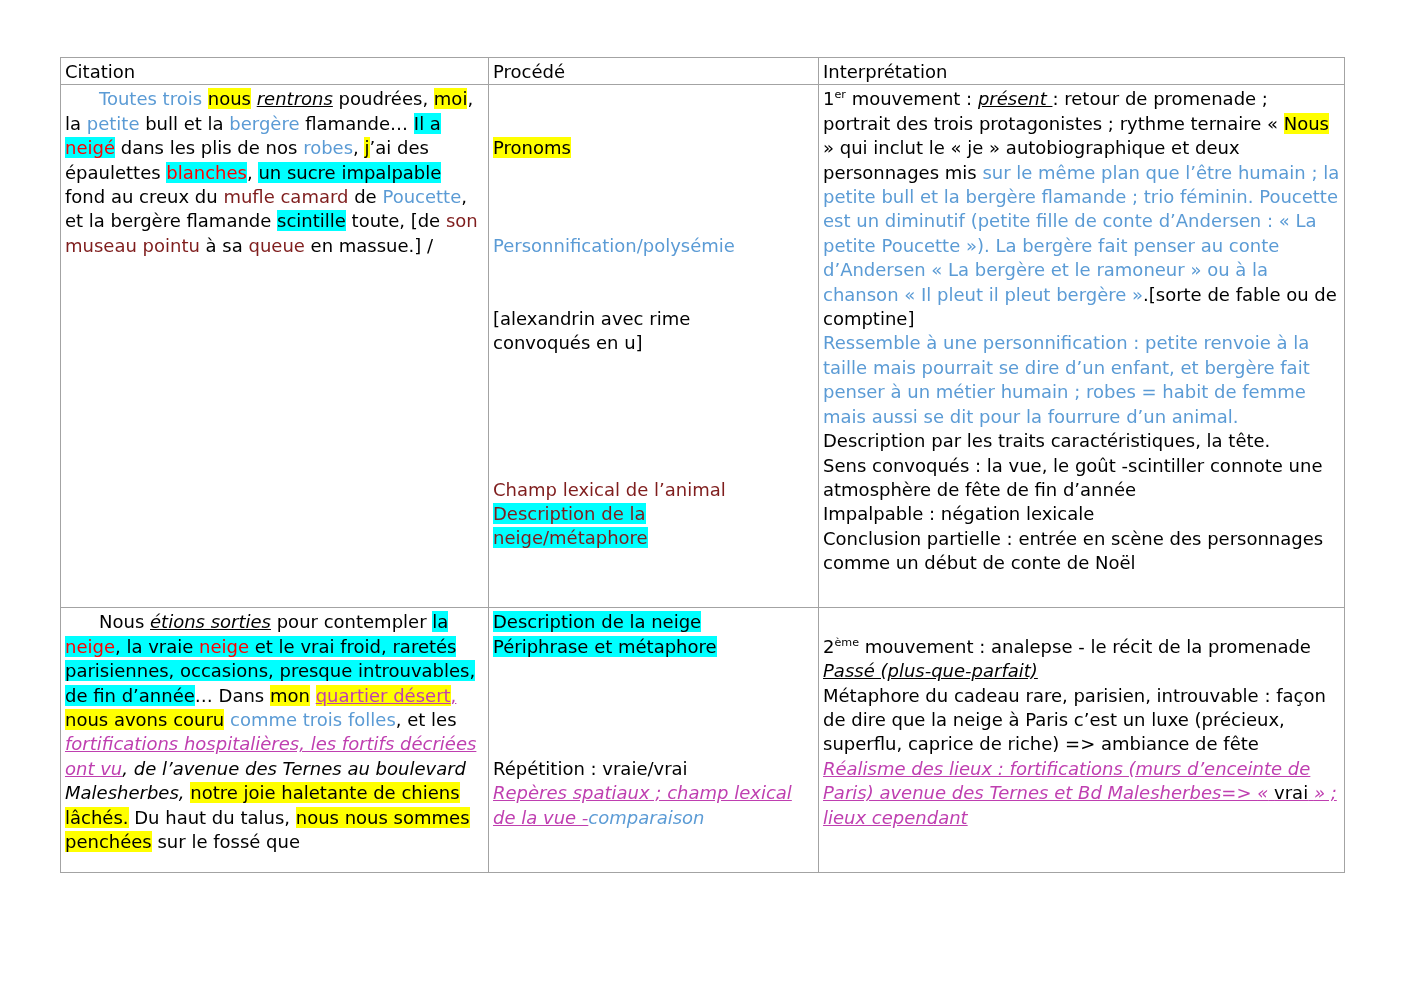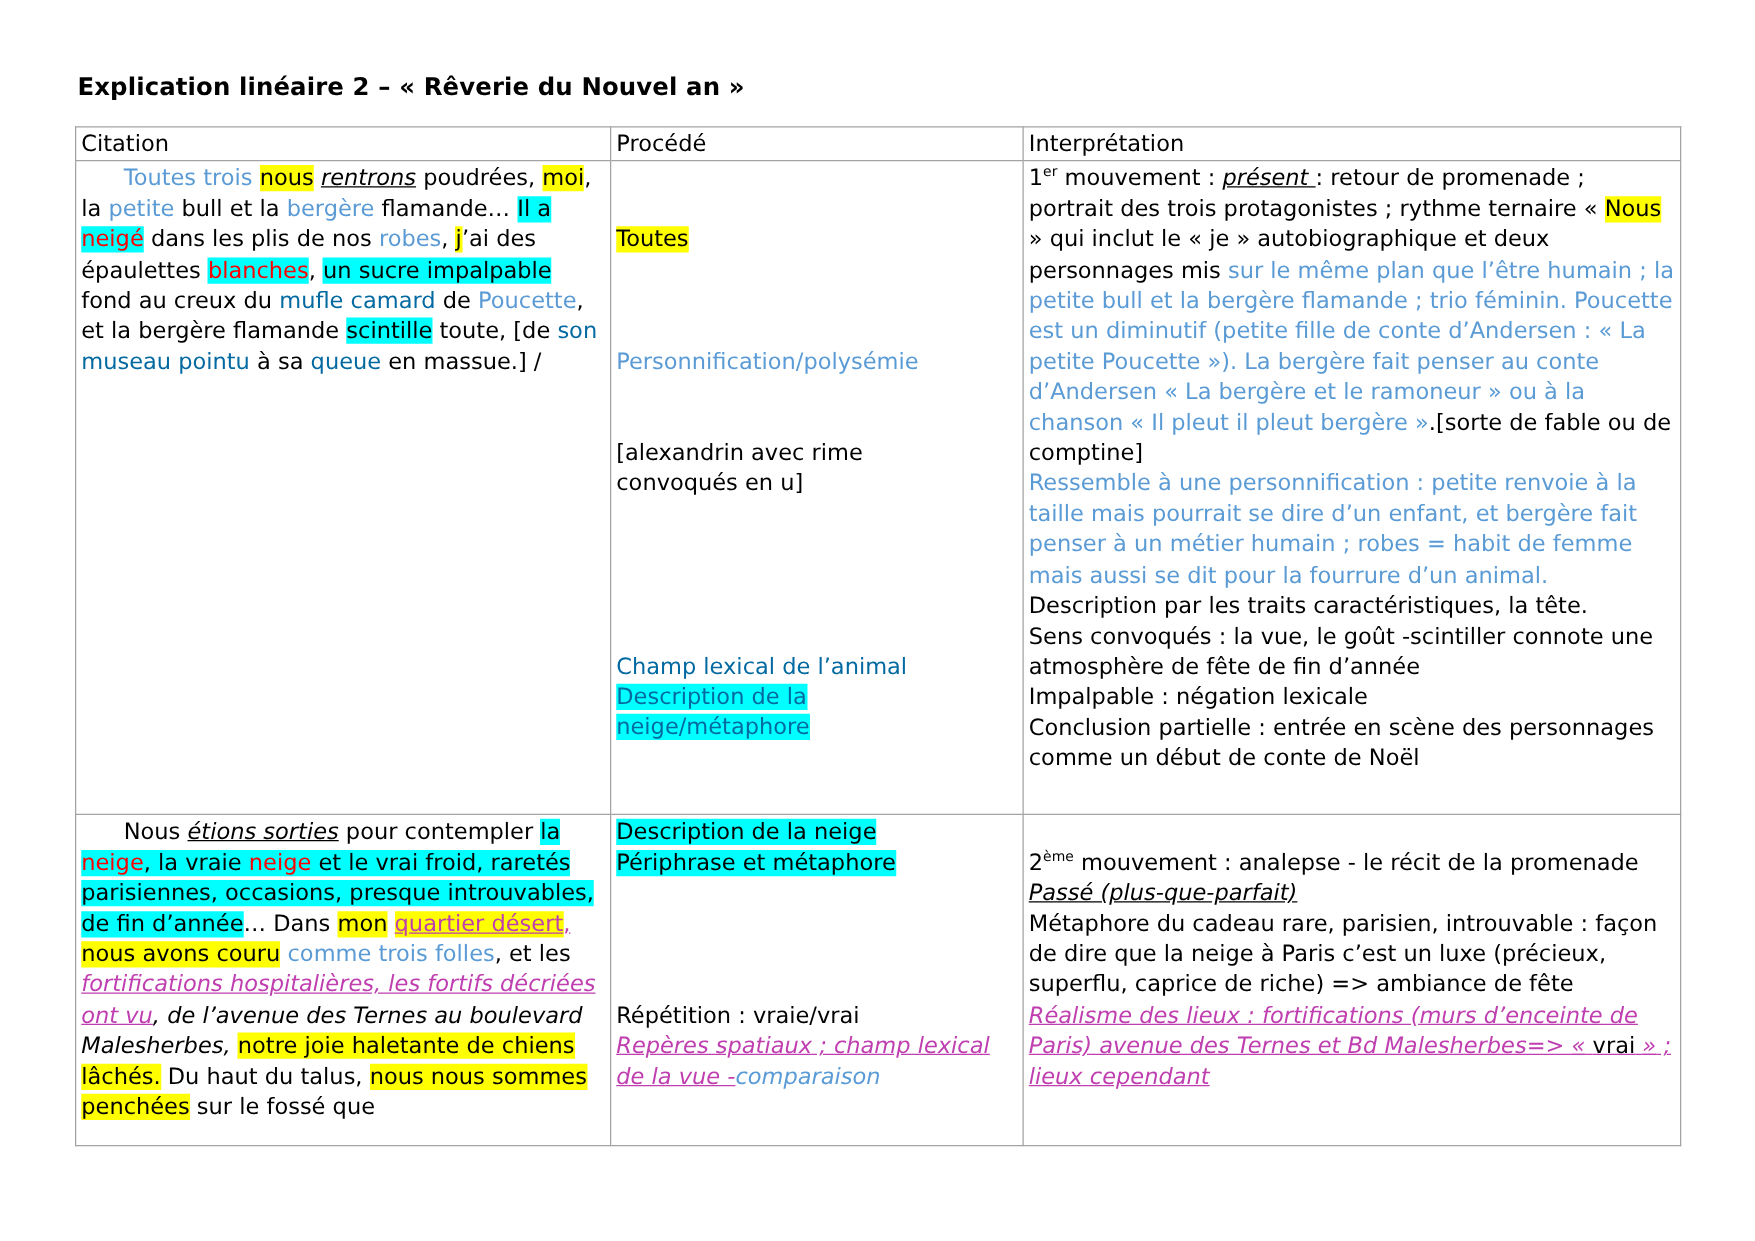--- a/index.html
+++ b/index.html
@@ -67,21 +67,21 @@
   p { margin: 0; }
   .indent { text-indent: 34px; }
   .spacer-1 { height: 24.4px; }
   .spacer-2 { height: 48.8px; }
   .spacer-3 { height: 73px; }
   .spacer-4 { height: 97.6px; }
   .spacer-5 { height: 122px; }
 
   
   .blue    { color: #5B9BD5; }
-  .green   { color: #0369a1; }
+  .green   { color: #7f1d1d; }
   .red     { color: #FF0000; }
   .magenta { color: #BF3FB0; text-decoration: underline; }
   .blk     { color: #000000; }
 
   
   .hl-y { background-color: #FFFF00; }
   .hl-c { background-color: #00FFFF; }
 
   .u  { text-decoration: underline; font-style: italic; }
   .it { font-style: italic; }
@@ -90,21 +90,20 @@
     font-size: 0.62em;
     vertical-align: super;
     line-height: 0;
   }
 </style>
 </head>
 <body>
 
 <div class="page">
 
-  <h1 class="doc-title">Explication linéaire 2 – « Rêverie du Nouvel an »</h1>
 
   <table class="analysis">
     <colgroup>
       <col class="c1">
         <col class="c2">
         <col class="c3">
     </colgroup>
     <thead>
       <tr>
         <th class="hdr">Citation</th>
@@ -115,21 +114,21 @@
     <tbody>
 
       <tr class="row1">
 
         <td class="cite">
           <p class="indent"><span class="blue">Toutes trois </span><span class="hl-y blk">nous</span> <span class="u">rentrons</span> poudrées, <span class="hl-y">moi</span>, la <span class="blue">petite</span> bull et la <span class="blue">bergère</span> flamande… <span class="hl-c">Il a <span class="red">neigé</span></span> dans les plis de nos <span class="blue">robes</span>, <span class="hl-y">j</span>’ai des épaulettes <span class="hl-c red">blanches</span>, <span class="hl-c">un sucre impalpable</span> fond au creux du <span class="green">mufle camard</span> de <span class="blue">Poucette</span>, et la bergère flamande <span class="hl-c">scintille</span> toute, [de <span class="green">son museau pointu</span> à sa <span class="green">queue</span> en massue.] /</p>
         </td>
 
         <td class="proc">
           <div class="spacer-2"></div>
-          <p><span class="hl-y">Toutes</span></p>
+          <p><span class="hl-y">Pronoms</span></p>
           <div class="spacer-3"></div>
           <p><span class="blue">Personnification/polysémie</span></p>
           <div class="spacer-2"></div>
           <p>[alexandrin avec rime</p>
           <p>convoqués en u]</p>
           <div class="spacer-5"></div>
           <p><span class="green">Champ lexical de l’animal</span></p>
           <p><span class="hl-c green">Description de la</span></p>
           <p><span class="hl-c green">neige/métaphore</span></p>
         </td>

